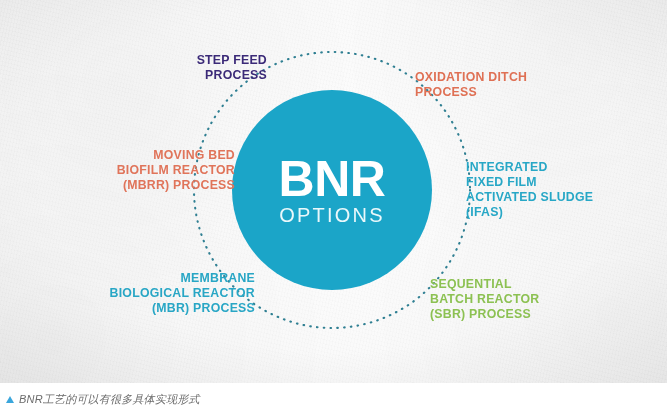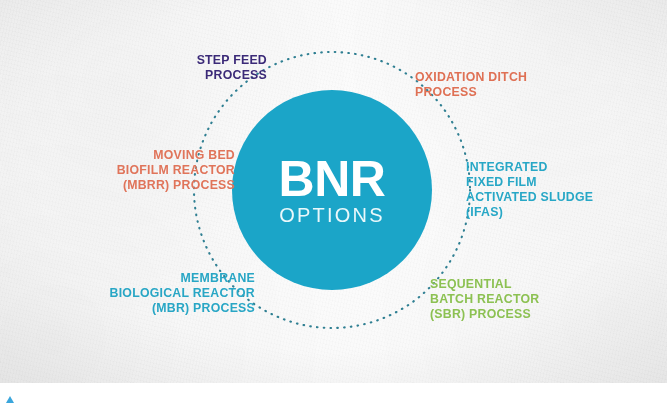--- a/index.html
+++ b/index.html
@@ -196,15 +196,16 @@
 (MBR) PROCESS</div>
 
     <div class="label left-align" id="label-sbr" style="color:#8cc152">SEQUENTIAL
 BATCH REACTOR
 (SBR) PROCESS</div>
 
   </div>
 
   <div id="caption-bar">
     <span id="caption-marker"></span>
+    <span id="caption-text">BNR工艺的可以有很多具体实现形式</span>
   </div>
 
 </div>
 
 </body></html>

